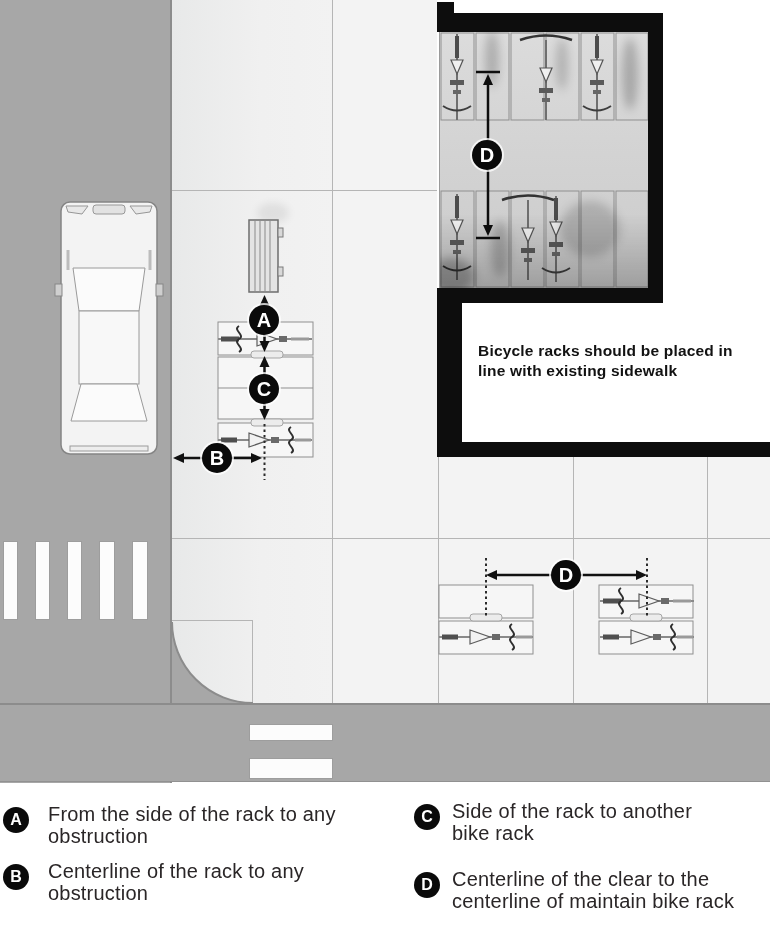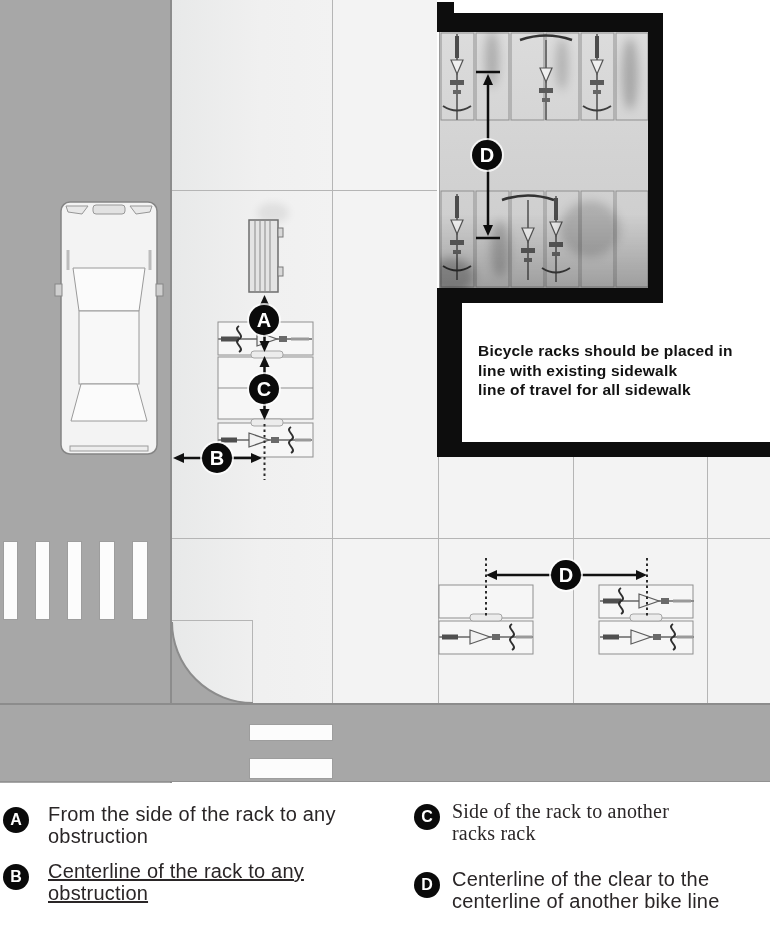--- a/index.html
+++ b/index.html
@@ -257,49 +257,48 @@
     <div class="frame top"></div>
     <div class="frame tab"></div>
     <div class="frame right"></div>
     <div class="frame bottomband"></div>
     <div class="frame noteleft"></div>
     <div class="frame bottombar"></div>
 
     <div class="note">
       <div>Bicycle racks should be placed in</div>
       <div>line with existing sidewalk</div>
-      <div>line of travel for all sidewalk</div>
     </div>
   </div>
 
   <div class="badge" style="left:249px;top:305px;">A</div>
   <div class="badge" style="left:249px;top:374px;">C</div>
   <div class="badge" style="left:202px;top:443px;">B</div>
   <div class="badge" style="left:551px;top:560px;">D</div>
   <div class="badge" style="left:472px;top:140px;">D</div>
 
   <div>
     <div class="legend-badge" style="left:3px;top:807px;">A</div>
     <div class="legend-text" style="left:48px;top:803px;">
       <div>From the side of the rack to any</div>
       <div>obstruction</div>
     </div>
 
     <div class="legend-badge" style="left:3px;top:864px;">B</div>
-    <div class="legend-text" style="left:48px;top:860px;text-decoration:underline;">
+    <div class="legend-text" style="left:48px;top:860px;">
       <div>Centerline of the rack to any</div>
       <div>obstruction</div>
     </div>
 
     <div class="legend-badge" style="left:414px;top:804px;">C</div>
-    <div class="legend-text" style="left:452px;top:800px;font-family:Liberation Serif, serif;">
+    <div class="legend-text" style="left:452px;top:800px;">
       <div>Side of the rack to another</div>
-      <div>racks rack</div>
+      <div>bike rack</div>
     </div>
 
     <div class="legend-badge" style="left:414px;top:872px;">D</div>
     <div class="legend-text" style="left:452px;top:868px;">
       <div>Centerline of the clear to the</div>
-      <div>centerline of another bike line</div>
+      <div>centerline of maintain bike rack</div>
     </div>
   </div>
 
 </div>
 
 </body></html>

